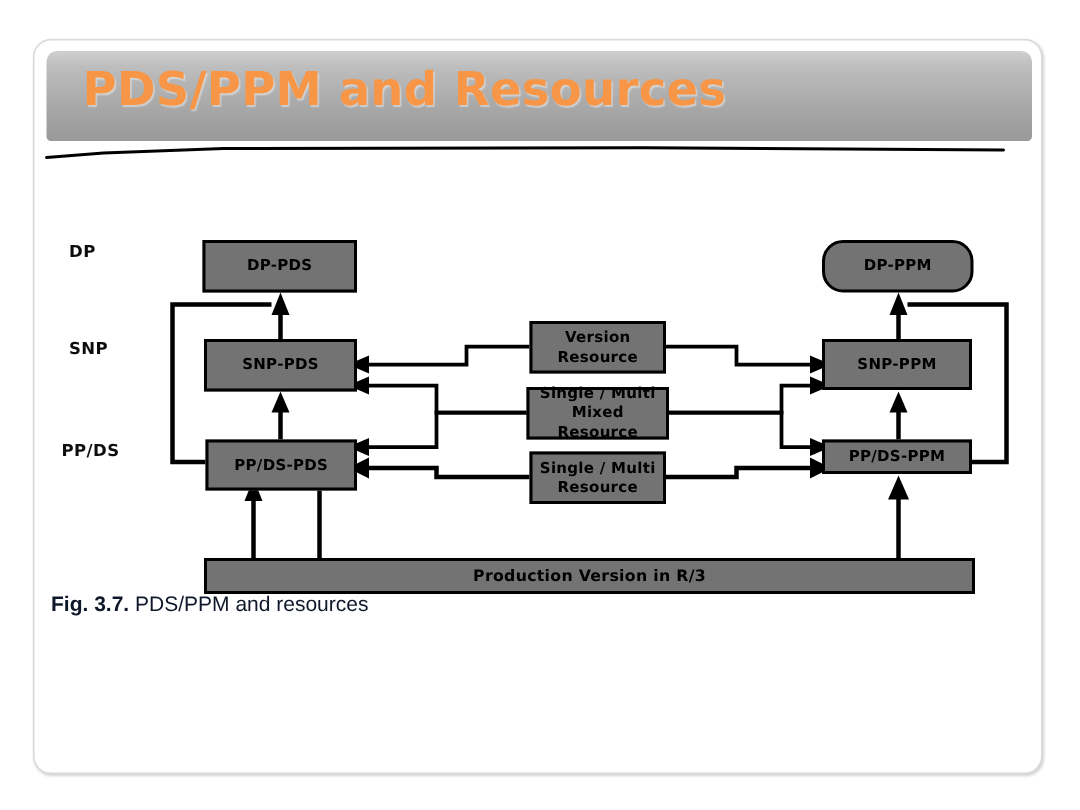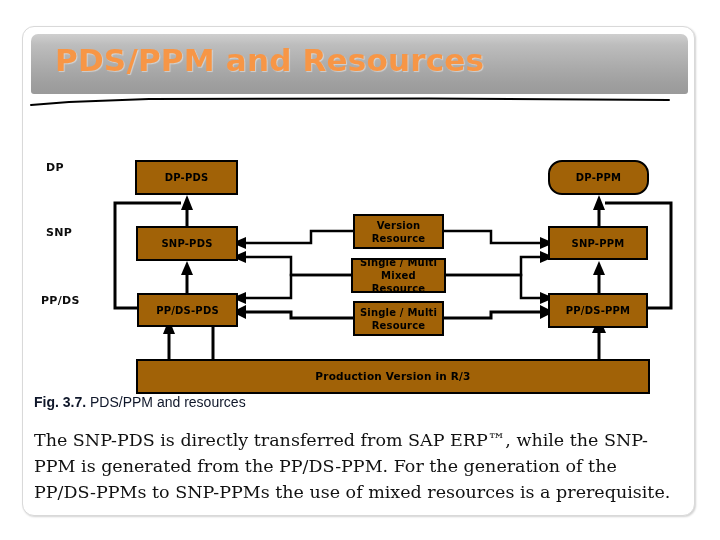--- a/index.html
+++ b/index.html
@@ -74,21 +74,21 @@
     font-weight: bold;
     font-size: 11px;
     color: #0d0d0d;
     letter-spacing: 0.3px;
     white-space: nowrap;
   }
 
   .dbox {
     position: absolute;
     border: 2px solid #000000;
-    background: #a16207;
+    background: #737373;
     box-sizing: border-box;
     display: flex;
     align-items: center;
     justify-content: center;
     text-align: center;
     font-family: "DejaVu Sans", sans-serif;
     font-weight: bold;
     font-size: 10px;
     line-height: 13px;
     color: #000000;
@@ -213,24 +213,23 @@
     </div>
     <div class="dbox res" style="left:330px; top:188px; width:91px; height:35px;">
       <span>
         <span>Single / Multi</span><br>
         <span>Resource</span>
       </span>
     </div>
 
     <div class="dbox" style="left:525px; top:47px;  width:101px; height:35px;border-radius:14px;">DP-PPM</div>
     <div class="dbox" style="left:525px; top:113px; width:100px; height:34px;">SNP-PPM</div>
-    <div class="dbox" style="left:525px; top:180px; width:100px; height:35px;">PP/DS-PPM</div>
-
-    <div class="dbox" style="left:113px; top:246px; width:514px; height:35px; font-size:10.5px;">Production Version in R/3</div>
+    <div class="dbox" style="left:525px; top:180px; width:100px; height:23px;">PP/DS-PPM</div>
+
+    <div class="dbox" style="left:113px; top:259px; width:514px; height:24px; font-size:10.5px;">Production Version in R/3</div>
   </div>
 
   <div id="caption">
     <span class="fignum">Fig. 3.7.</span><span> PDS/PPM and resources</span>
   </div>
 
-  <div id="body-text">The SNP-PDS is directly transferred from SAP ERP™, while the SNP-PPM is generated from the PP/DS-PPM. For the generation of the PP/DS-PPMs to SNP-PPMs the use of mixed resources is a prerequisite.</div>
 
 </div>
 
 </body></html>

